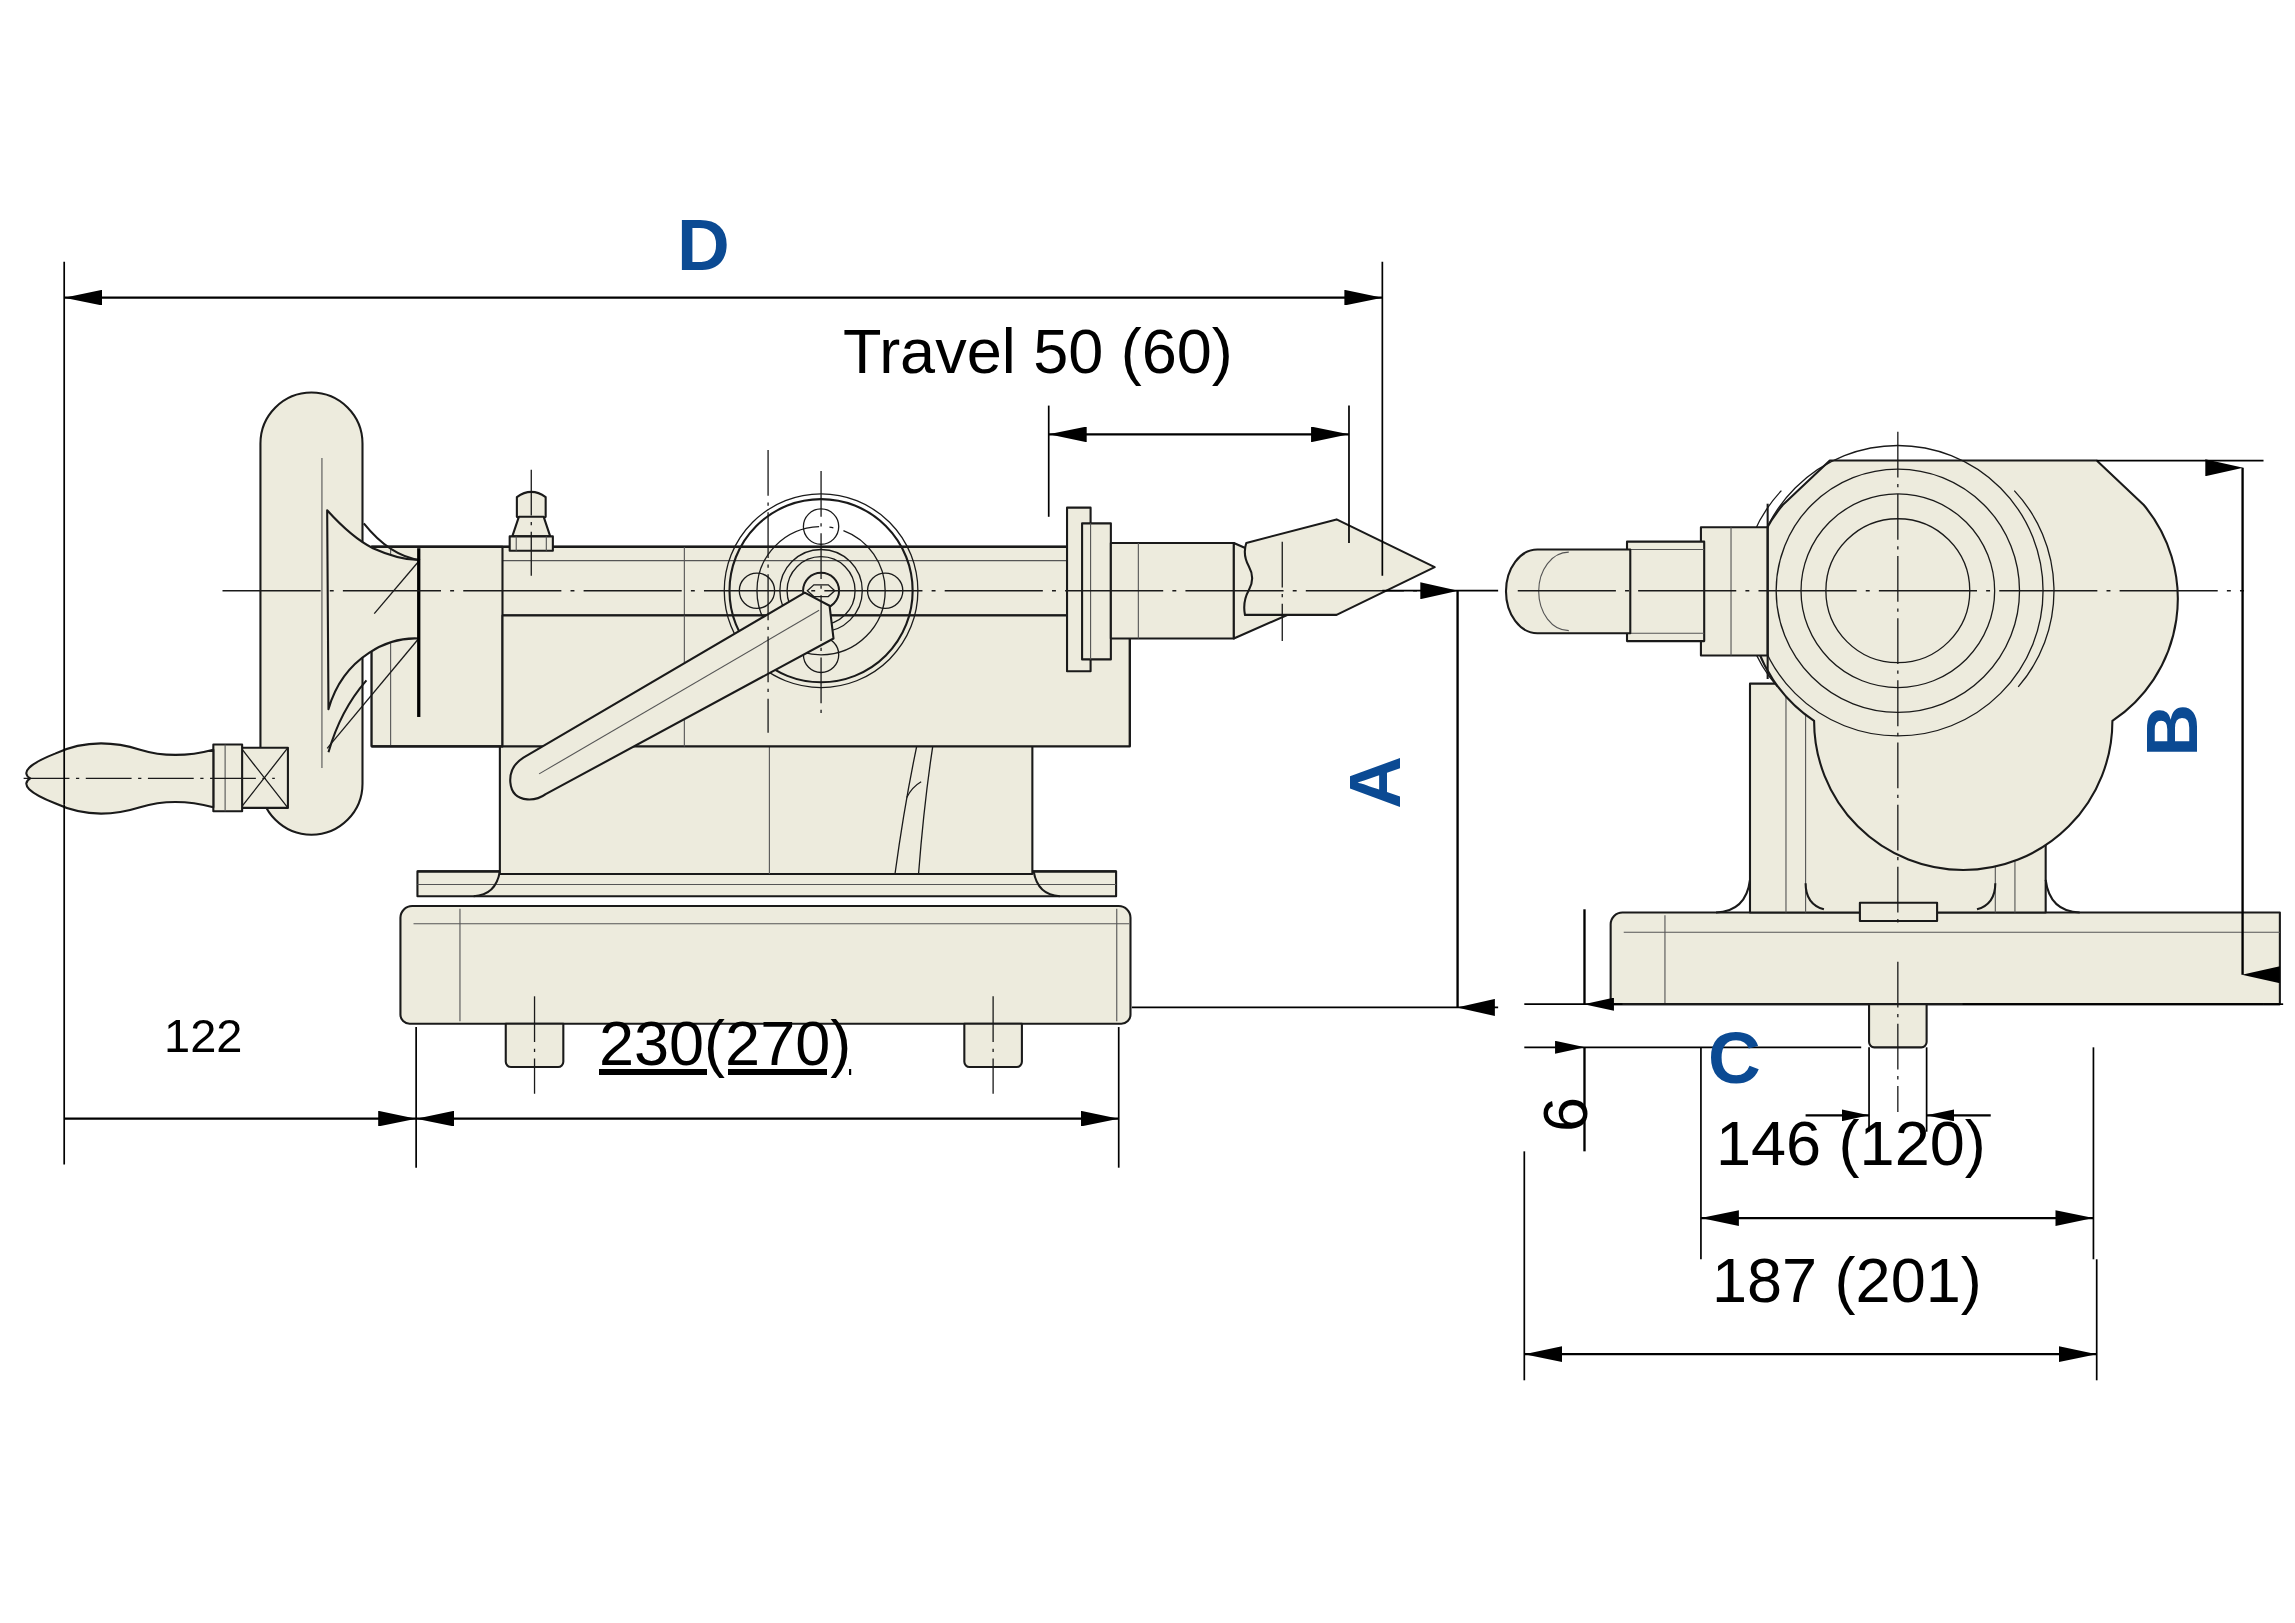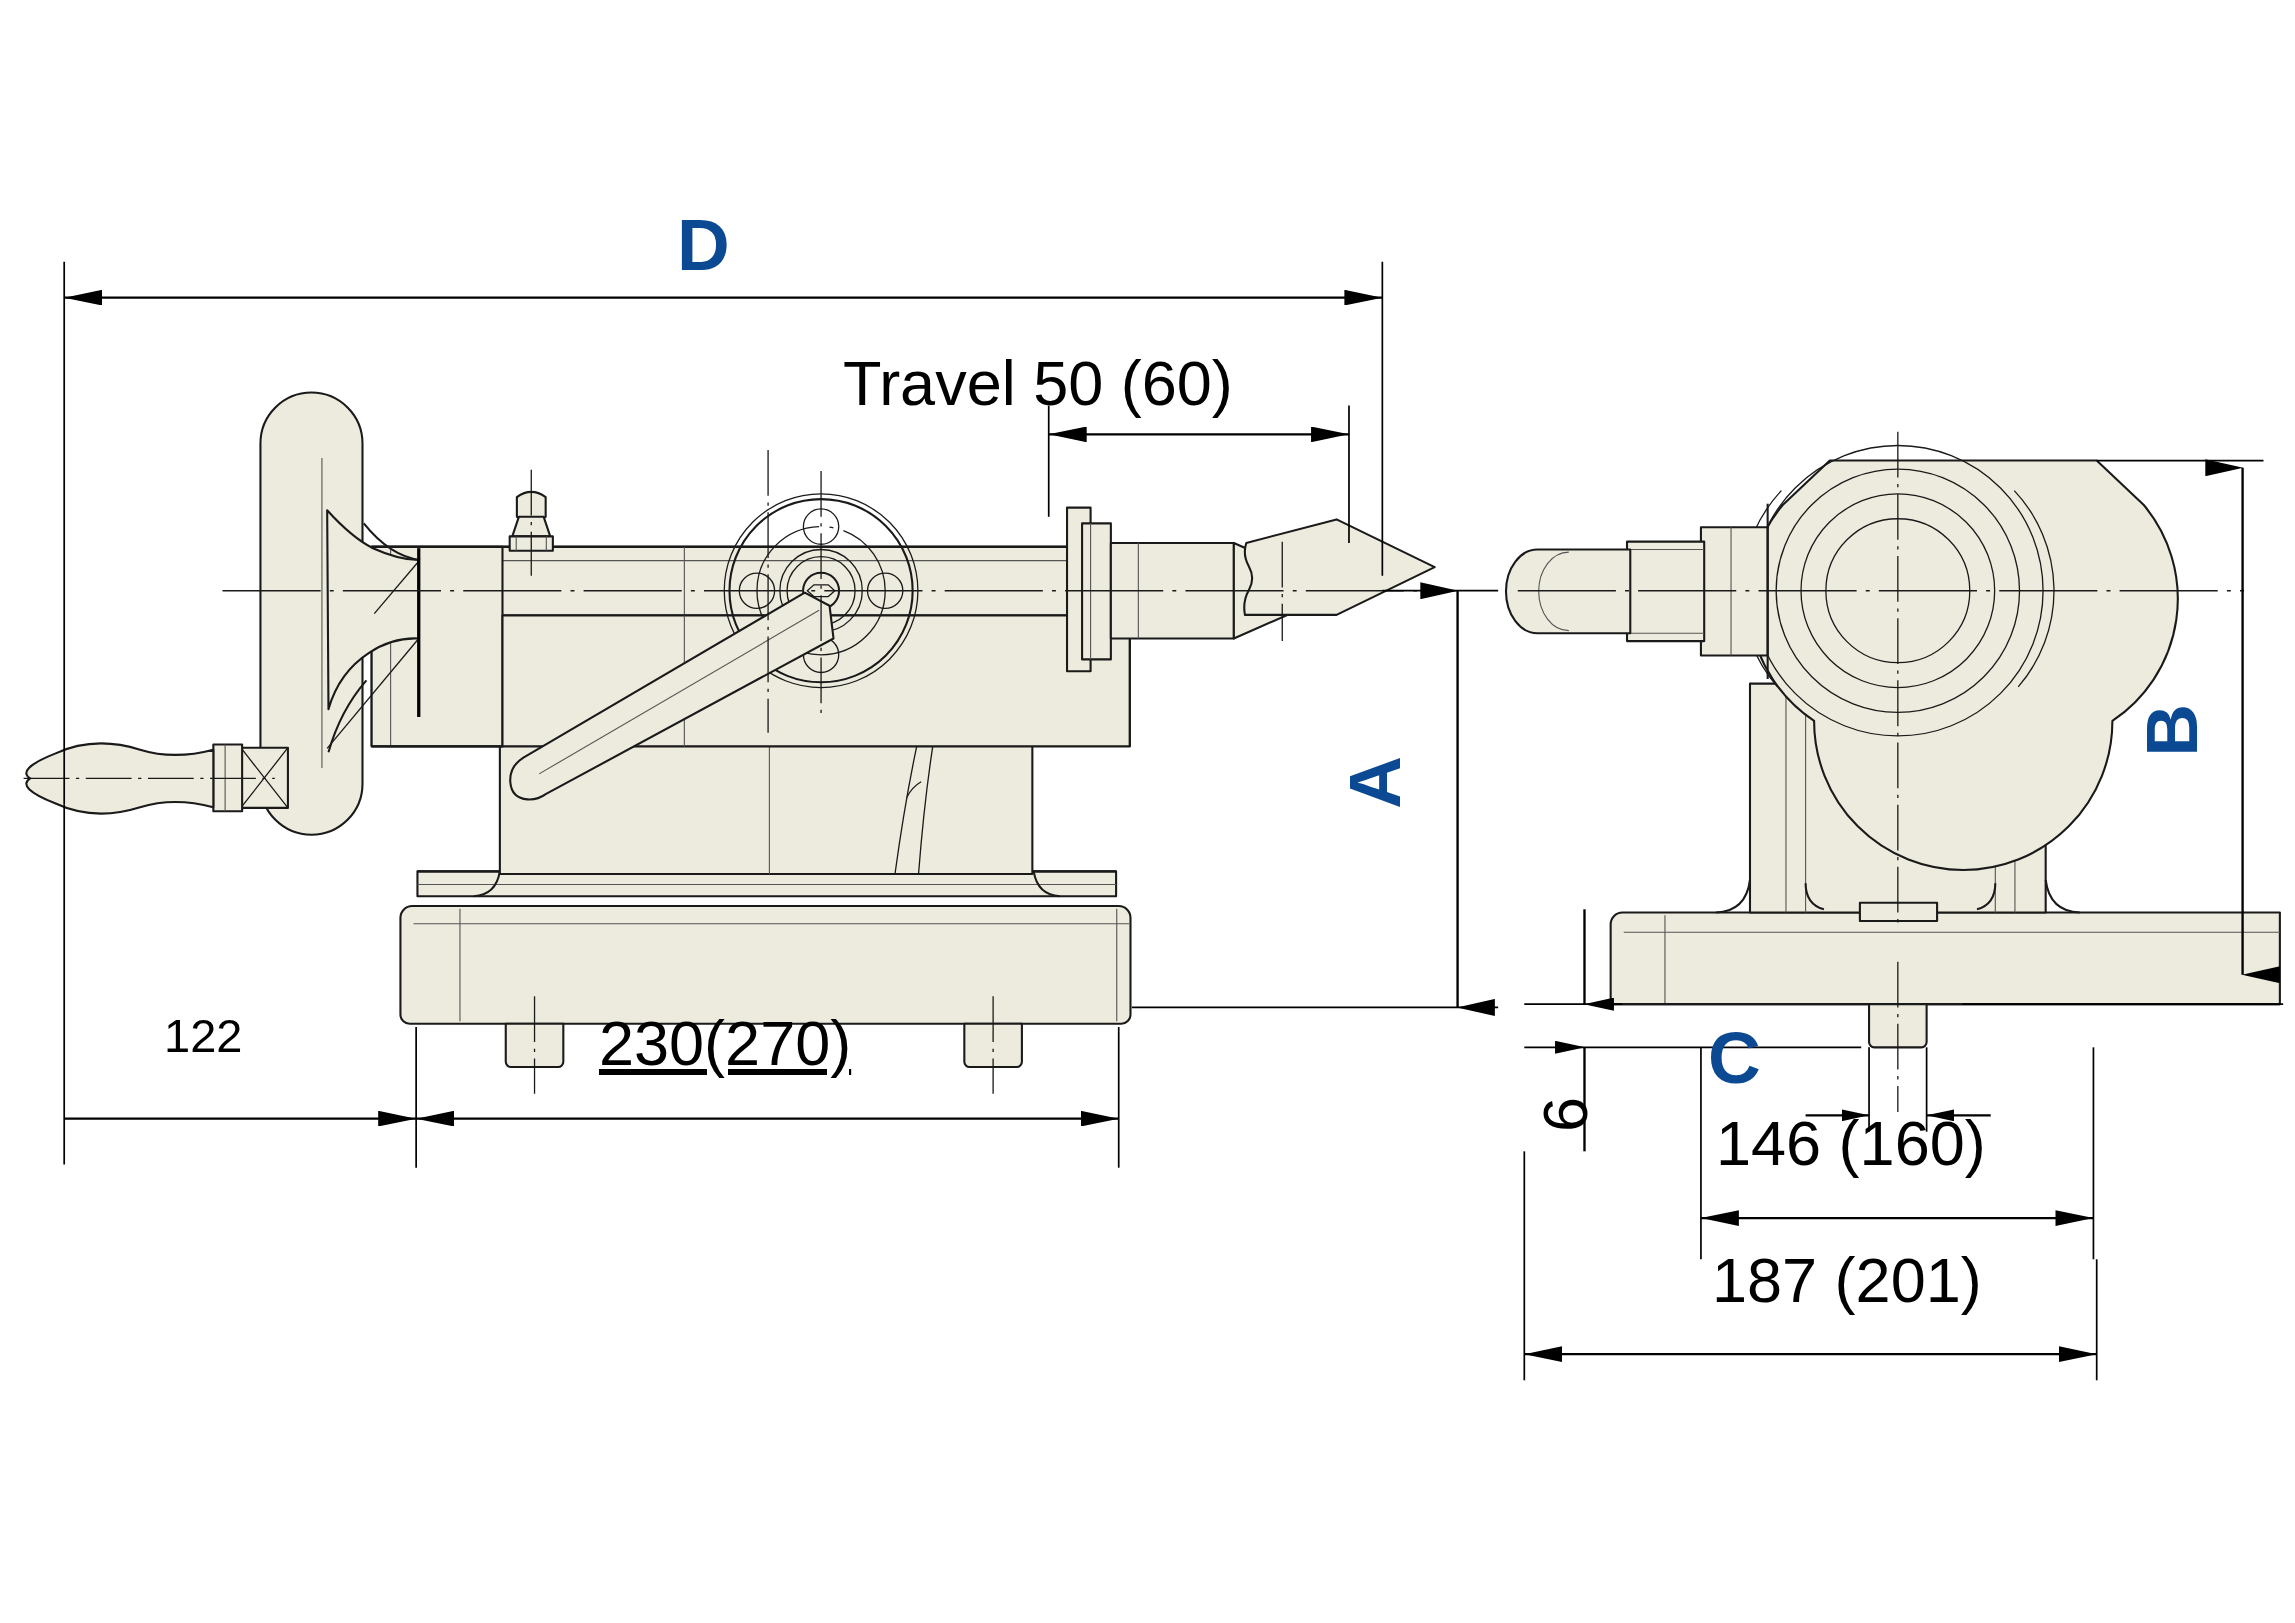--- a/index.html
+++ b/index.html
@@ -321,30 +321,30 @@
   <g>
     <line class="extline" x1="2330" y1="1760" x2="2330" y2="2110"></line>
     <line class="extline" x1="3205" y1="1925" x2="3205" y2="2110"></line>
     <line class="dimline" x1="2330" y1="2070" x2="3205" y2="2070" marker-start="url(#arrL)" marker-end="url(#arrR)"></line>
   </g>
 
 </svg>
 
 <div class="lbl alpha" style="left:677px;top:208px;font-size:73px;">D</div>
 
-<div class="lbl dim" style="left:843px;top:352px;font-size:63px;">Travel 50 (60)</div>
+<div class="lbl dim" style="left:843px;top:320px;font-size:63px;">Travel 50 (60)</div>
 
 <div class="lbl alpha rot90" style="left:1348px;top:746px;font-size:73px;">A</div>
 
 <div class="lbl alpha rot90" style="left:2145px;top:694px;font-size:73px;">B</div>
 
 <div class="lbl dim" style="left:164px;top:1012px;font-size:47px;">122</div>
 
 <div class="lbl dim" style="left:599px;top:1012px;font-size:63px;text-decoration:underline;">230(270)</div>
 
 <div class="lbl dim rot90" style="left:1548px;top:1083px;font-size:63px;">6</div>
 
 <div class="lbl alpha" style="left:1708px;top:1021px;font-size:73px;">C</div>
 
-<div class="lbl dim" style="left:1716px;top:1112px;font-size:63px;">146 (160)</div>
+<div class="lbl dim" style="left:1716px;top:1112px;font-size:63px;">146 (120)</div>
 
 <div class="lbl dim" style="left:1672px;top:1249px;font-size:63px;margin-left:40px;">187 (201)</div>
 
 
 </body></html>

